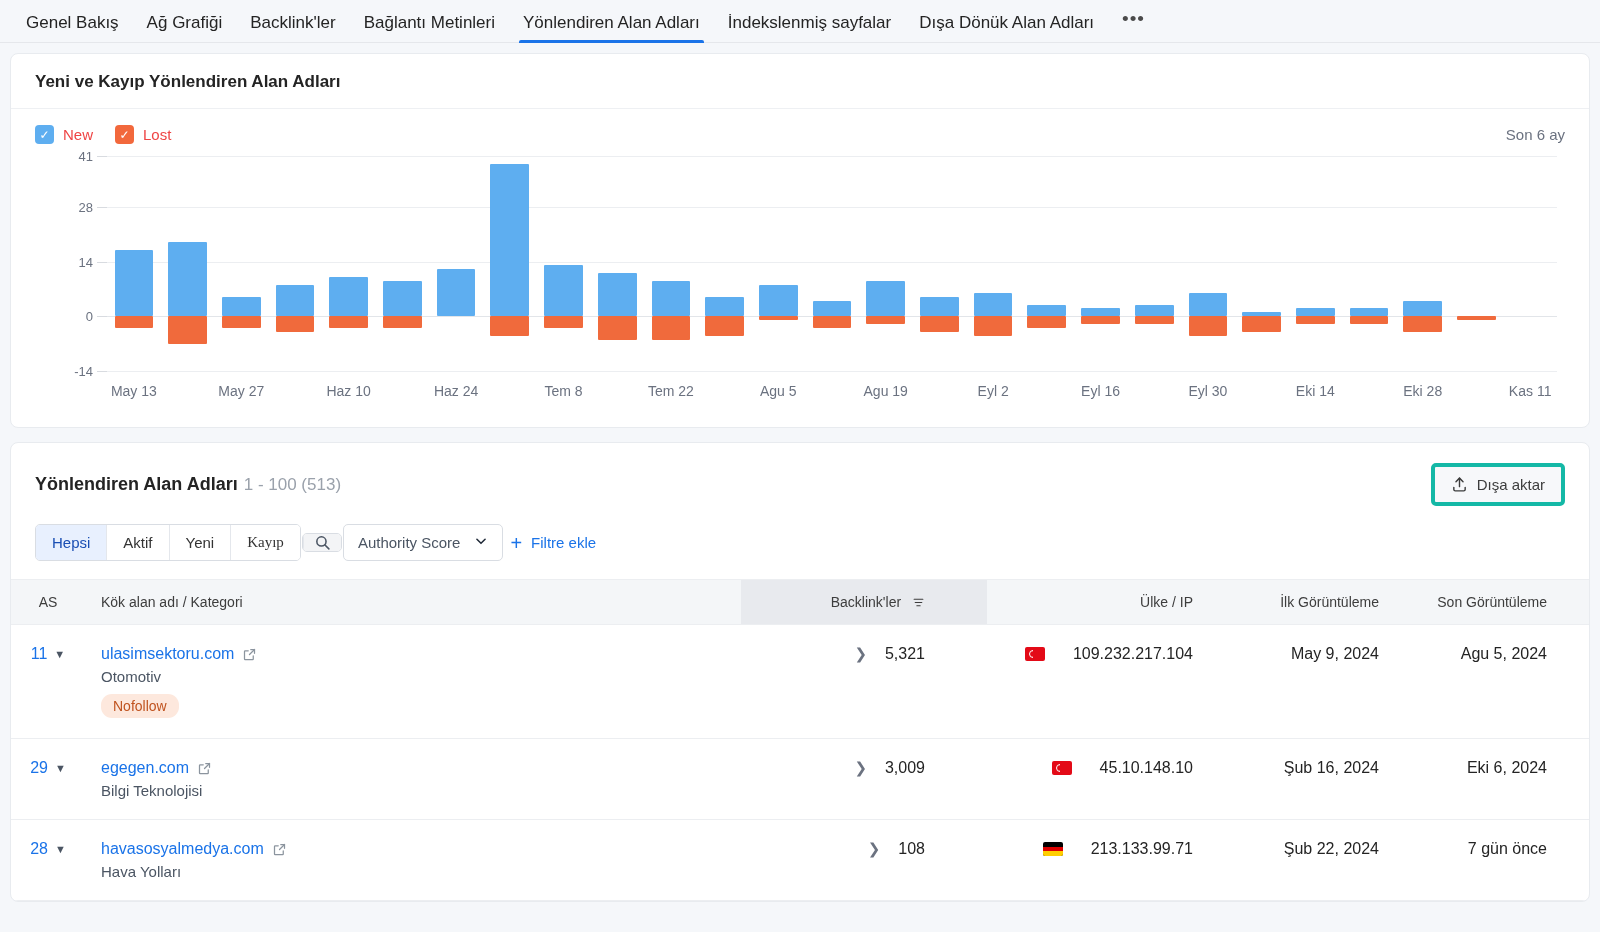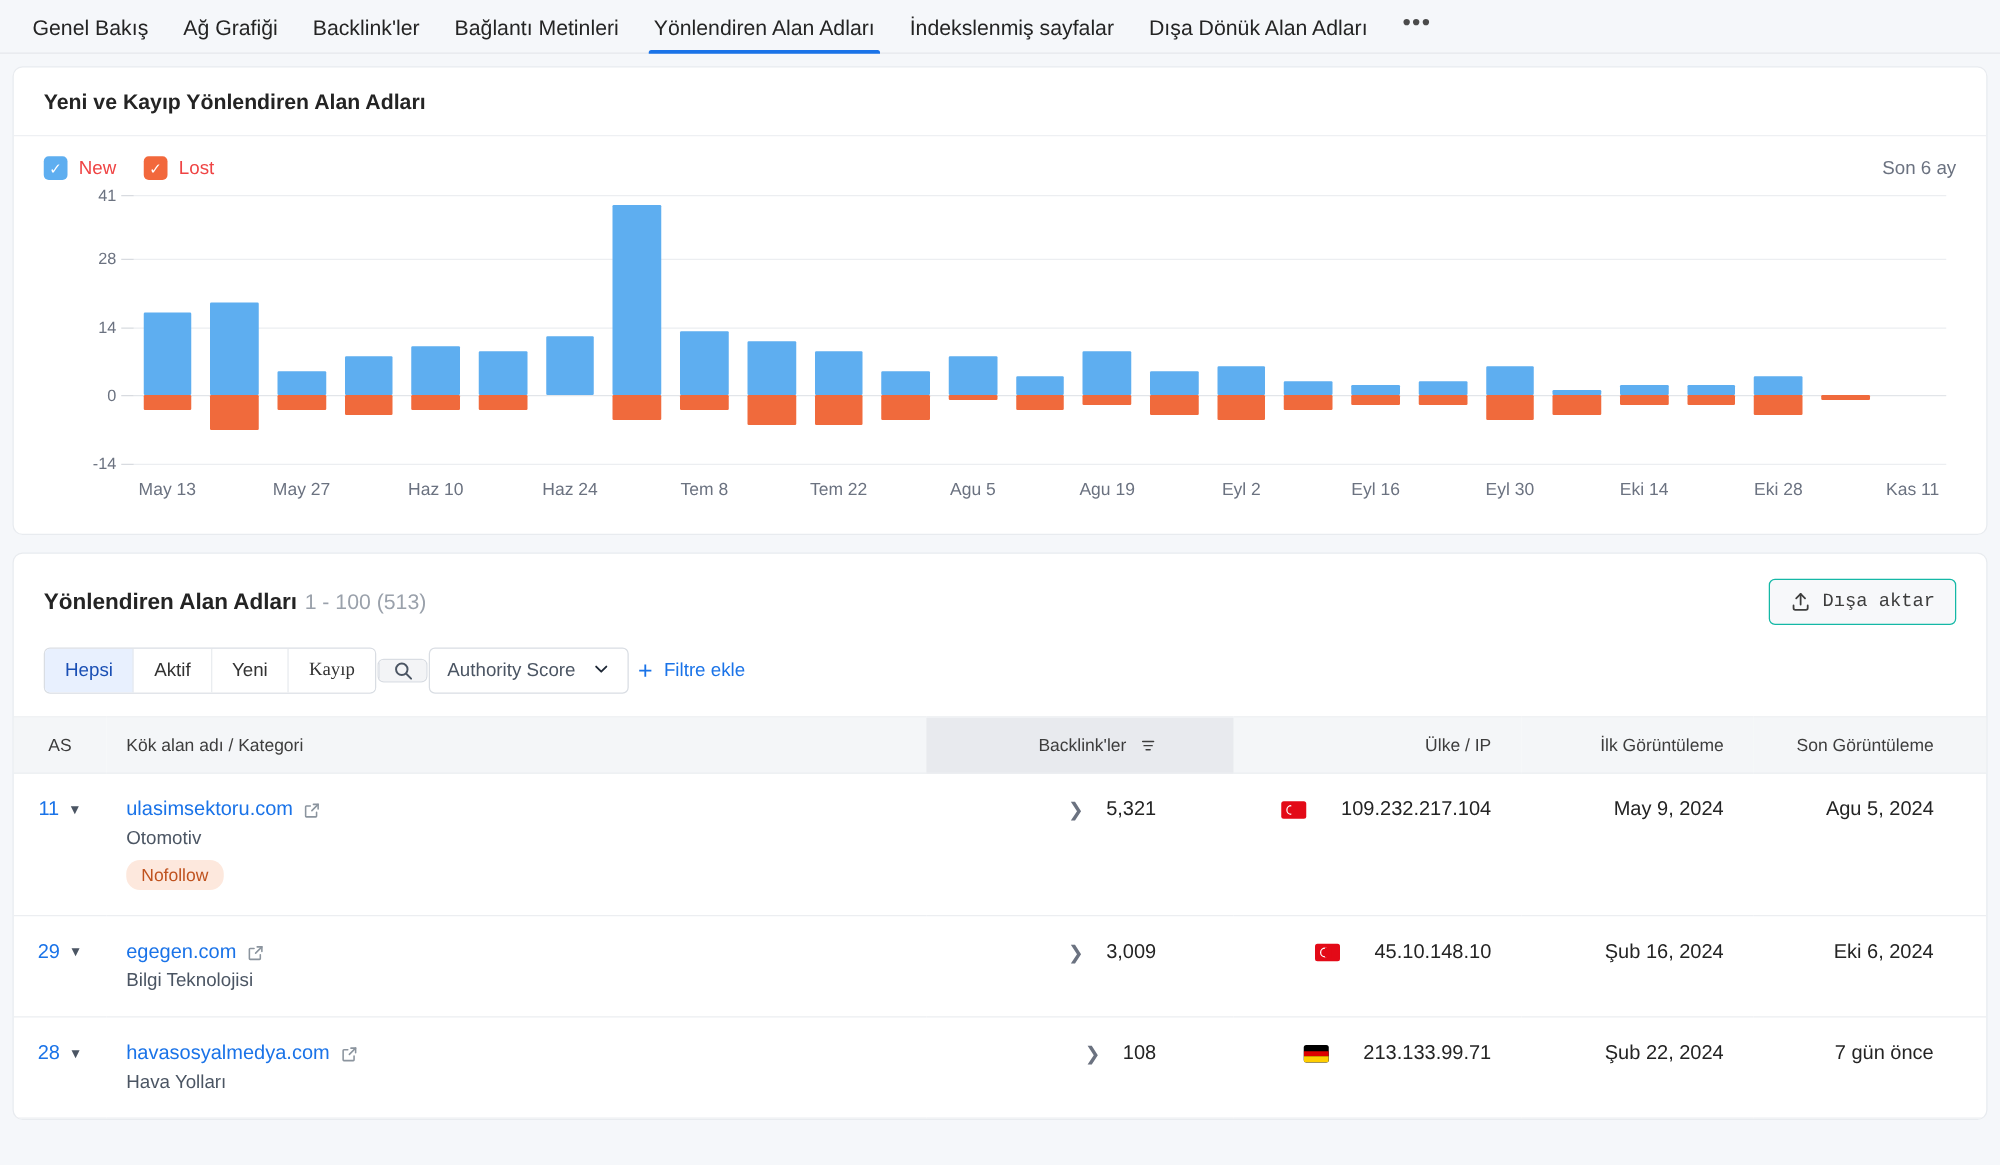--- a/index.html
+++ b/index.html
@@ -143,26 +143,25 @@
   
   .table-card { margin-top: 14px; padding-bottom: 0; overflow: hidden; }
   .table-head {
     display: flex; align-items: center; justify-content: space-between;
     padding: 20px 24px 14px 24px;
   }
   .table-title { font-size: 18px; font-weight: bold; }
   .table-count { font-size: 17px; color: #9aa1ab; font-weight: normal; margin-left: 6px; }
   .export-btn {
     display: flex; align-items: flex-start; gap: 9px;
-    border: 1px solid #14b8a6; border-radius: 5px;
+    border: 4px solid #14b8a6; border-radius: 5px;
     background: #f7f8fa;
     padding: 9px 16px;
     font-size: 15px; color: #3d3d3d;
     cursor: pointer;
-    font-family: Liberation Mono, monospace;
   }
 
   .filters {
     display: flex; align-items: center; gap: 1px;
     padding: 4px 24px 18px 24px;
   }
   .seg { display: flex; border: 1px solid #d9dde3; border-radius: 5px; overflow: hidden; }
   .seg-btn {
     padding: 9px 16px;
     font-size: 15px; color: #333;

